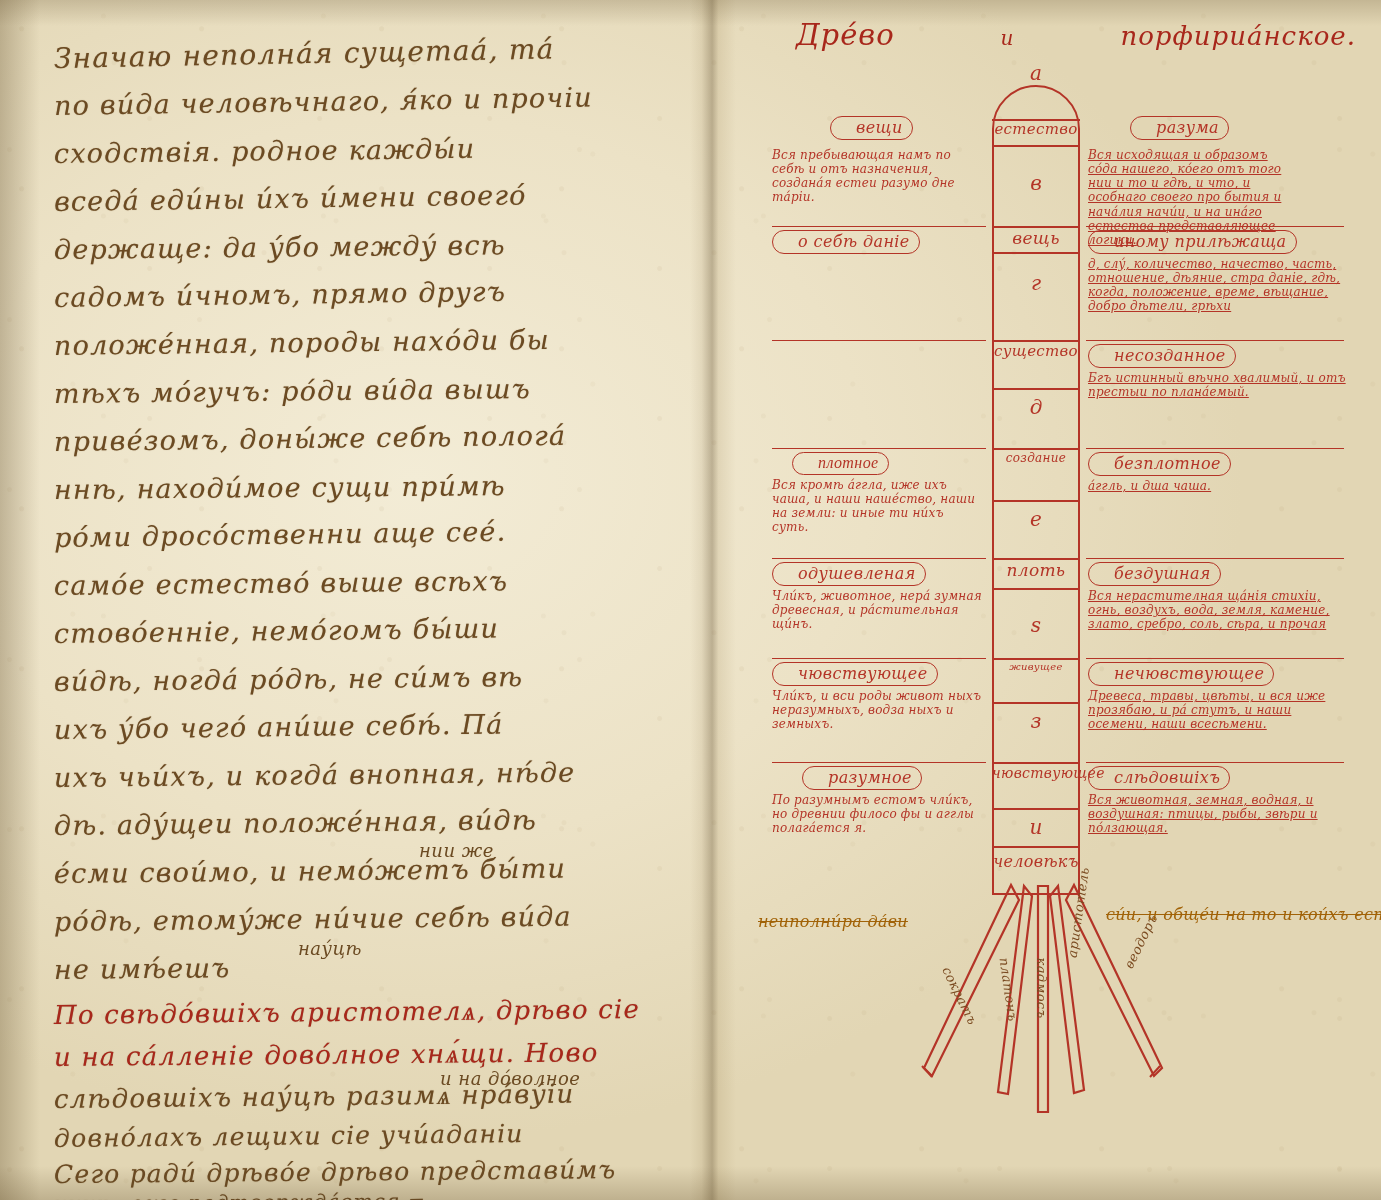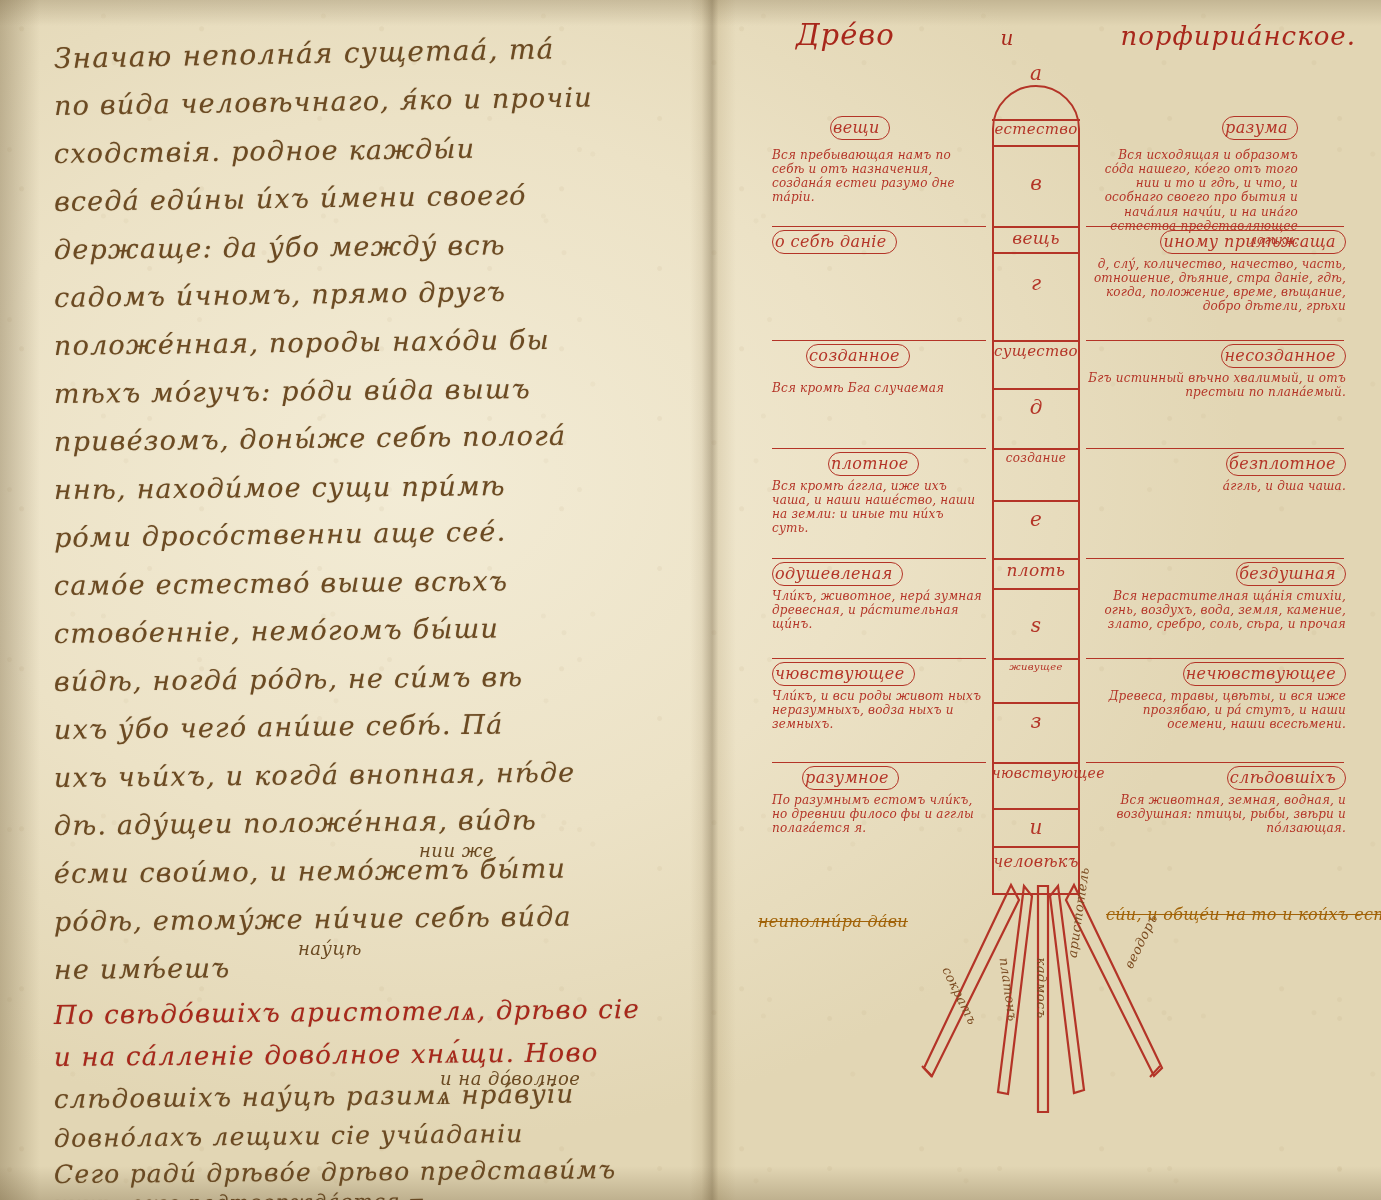--- a/index.html
+++ b/index.html
@@ -159,27 +159,27 @@
   }
 
   
   .side {
     position: absolute;
     width: 210px;
     color: #b43427;
     font-style: italic;
   }
   .side.left-col { left: 36px; text-align: left; }
-  .side.right-col { left: 352px; text-align: right; }
+  .side.right-col { left: 352px; text-align: left; text-decoration: underline; }
 
   .cap {
     display: inline-block;
     border: 1.6px solid #b43427;
     border-radius: 12px;
-    padding: 1px 9px 2px 2px;
+    padding: 1px 9px 2px 25px;
     font-size: 16px;
     letter-spacing: .4px;
     margin-bottom: 3px;
     white-space: nowrap;
   }
   .body-txt {
     font-size: 12px;
     line-height: 1.18;
     color: #b43427;
     letter-spacing: .2px;
@@ -324,33 +324,29 @@
     <div class="side left-col" style="top:230px;">
       <span class="cap">о себѣ даніе</span>
     </div>
     <div class="side right-col" style="top:230px; width:258px;">
       <span class="cap">иному прилѣжаща</span>
       <div class="body-txt">д, слу́, количество, начество, часть, отношение, дѣяние, стра даніе, гдѣ, когда, положение, време, вѣщание, добро дѣтели, грѣхи</div>
     </div>
     <div class="hr-red" style="top:340px; left:36px; width:214px;"></div>
     <div class="hr-red" style="top:340px; left:350px; width:258px;"></div>
 
-    <div class="side left-col" style="top:344px;">
-      <span class="cap" style="margin-left:34px;">созданное</span>
-      <div class="body-txt" style="margin-top:10px;">Вся кромѣ Бга случаемая</div>
-    </div>
     <div class="side right-col" style="top:344px; width:258px;">
       <span class="cap">несозданное</span>
       <div class="body-txt">Бгъ истинный вѣчно хвалимый, и отъ престыи по плана́емый.</div>
     </div>
     <div class="hr-red" style="top:448px; left:36px; width:214px;"></div>
     <div class="hr-red" style="top:448px; left:350px; width:258px;"></div>
 
     <div class="side left-col" style="top:452px;">
-      <span class="cap" style="margin-left:56px;">плотное</span>
+      <span class="cap" style="margin-left:20px;font-family:Liberation Serif, serif;">плотное</span>
       <div class="body-txt">Вся кромѣ а́ггла, иже ихъ чаша, и наши наше́ство, наши на земли: и иные ти ни́хъ суть.</div>
     </div>
     <div class="side right-col" style="top:452px; width:258px;">
       <span class="cap">безплотное</span>
       <div class="body-txt">а́ггль, и дша чаша.</div>
     </div>
     <div class="hr-red" style="top:558px; left:36px; width:214px;"></div>
     <div class="hr-red" style="top:558px; left:350px; width:258px;"></div>
 
     <div class="side left-col" style="top:562px;">

